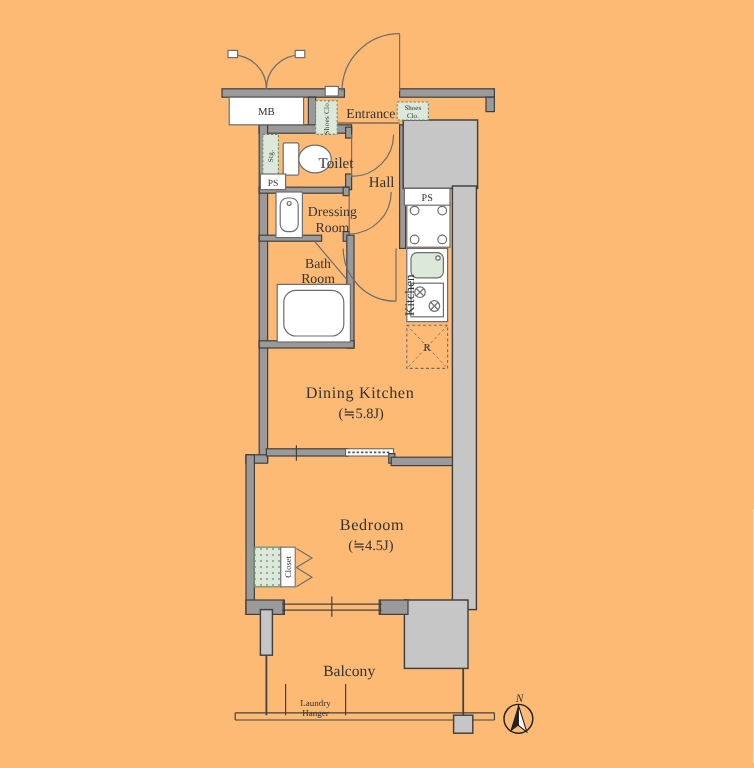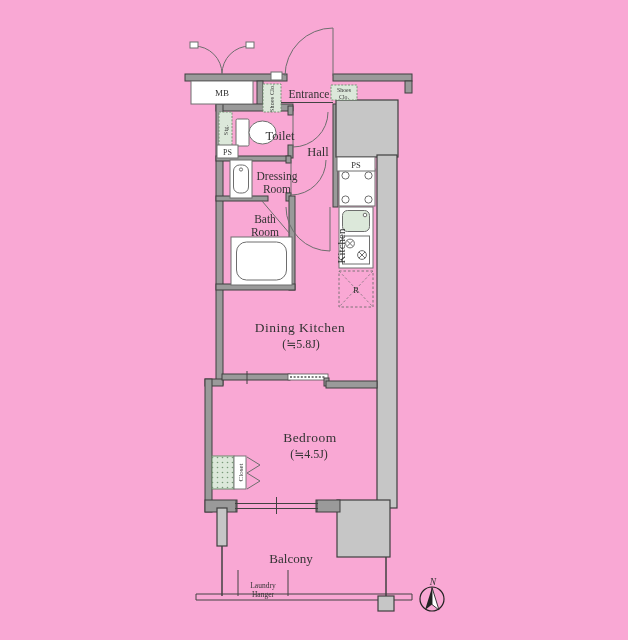--- a/index.html
+++ b/index.html
@@ -1,16 +1,16 @@
 <!DOCTYPE html>
 <html><head>
 <meta charset="utf-8">
 <style>
   html,body{margin:0;padding:0;background:#ffffff;}
-  #stage{position:relative;width:628px;height:640px;background:#f9a8d4;overflow:hidden;
+  #stage{position:relative;width:628px;height:640px;background:#fdba74;overflow:hidden;
          font-family:"Liberation Serif","DejaVu Serif",serif;}
   svg{position:absolute;left:0;top:0;}
   text{fill:#333333;font-family:"Liberation Serif","DejaVu Serif",serif;}
   .room-name{font-size:13.5px;letter-spacing:.5px;}
   .room-size{font-size:12px;}
   .med-label{font-size:11.5px;}
   .tiny-label{font-size:6px;letter-spacing:.2px;}
   .green-box{fill:#dce8da;stroke:#6c8c6c;stroke-width:.9;stroke-dasharray:2 1.4;}
   .wall-fill{fill:#c6c6c6;stroke:#3f3f3f;stroke-width:1.2;}
   .wall-solid{fill:#9a9a9a;stroke:#3f3f3f;stroke-width:1;}

